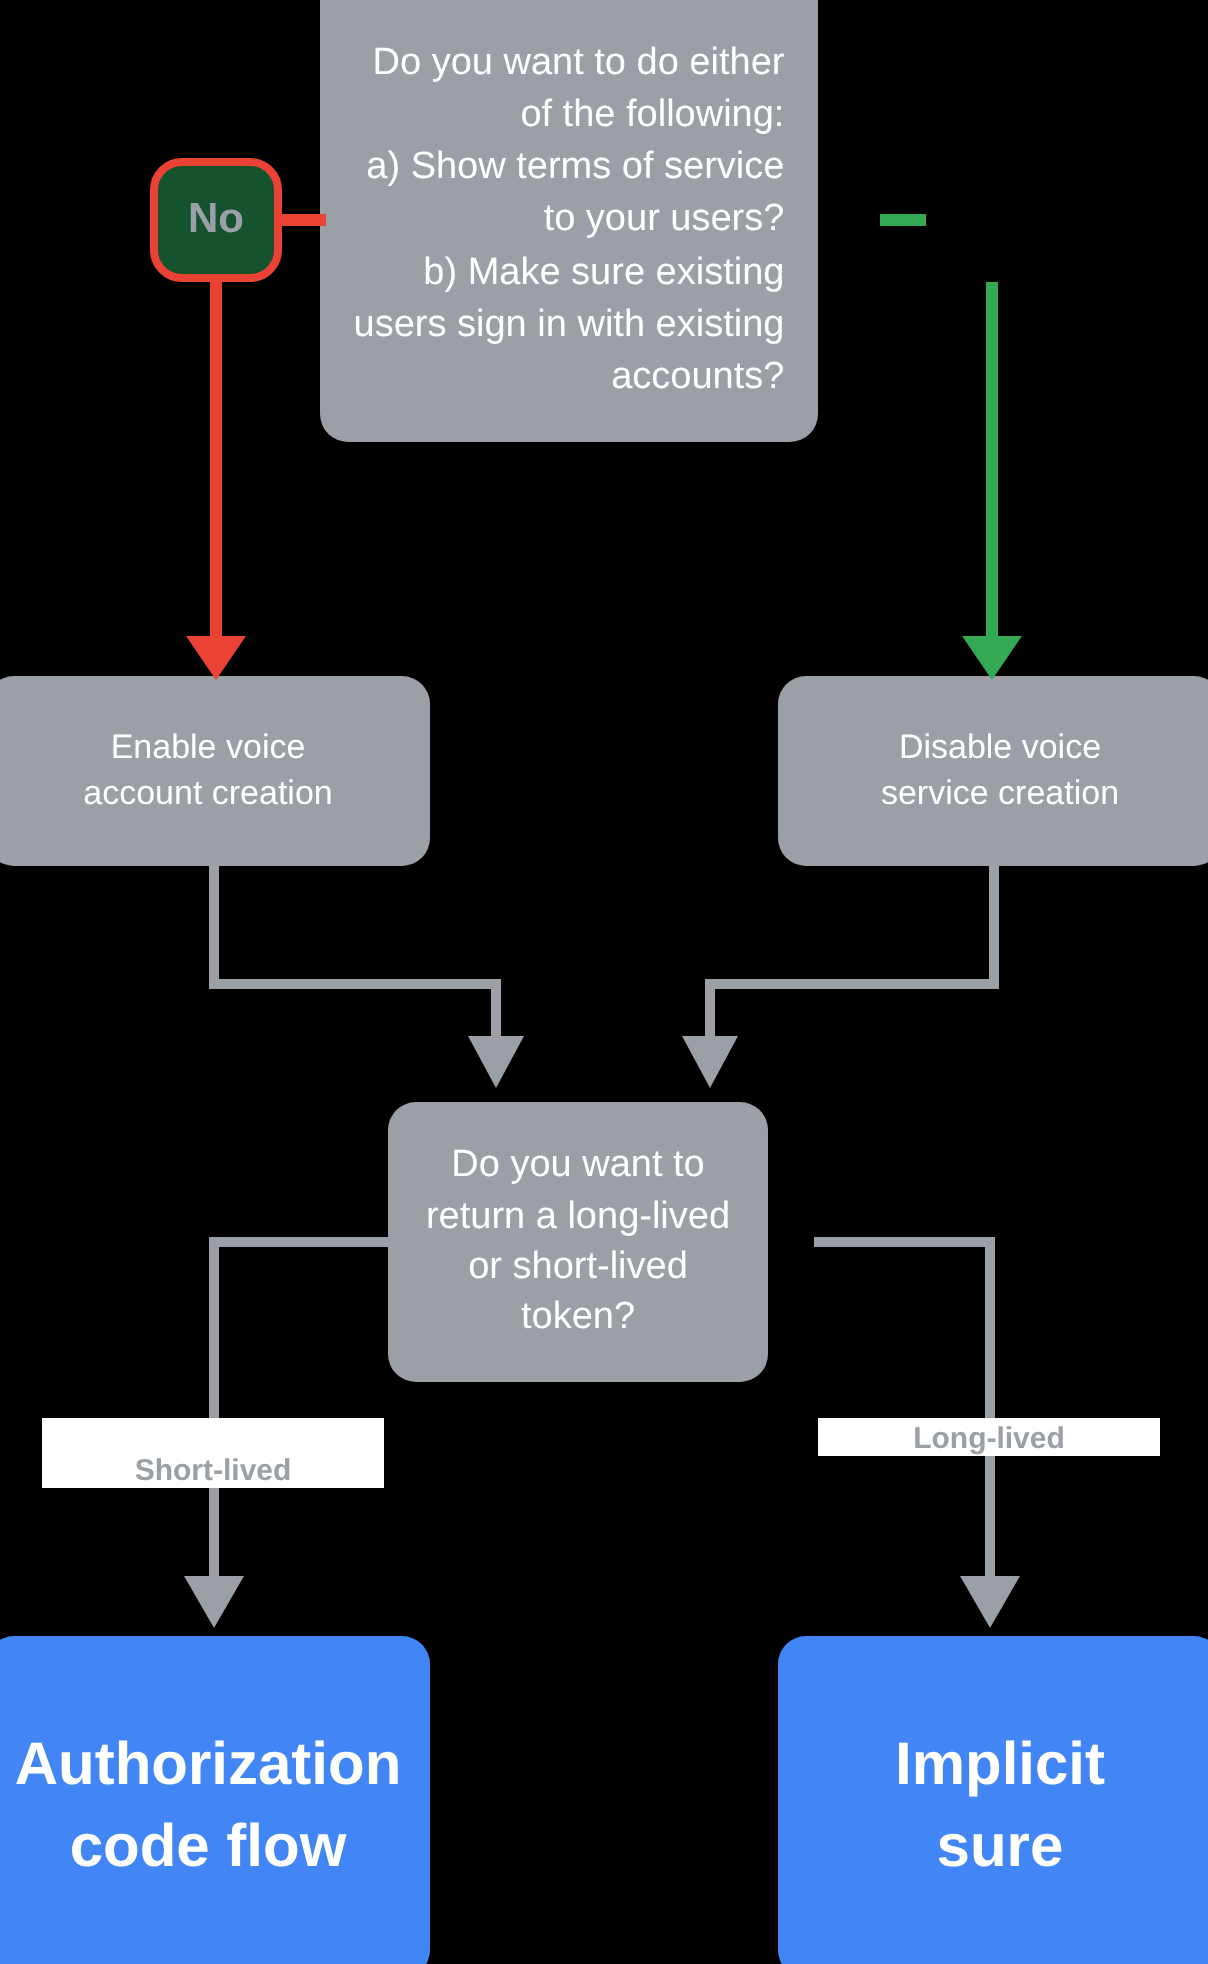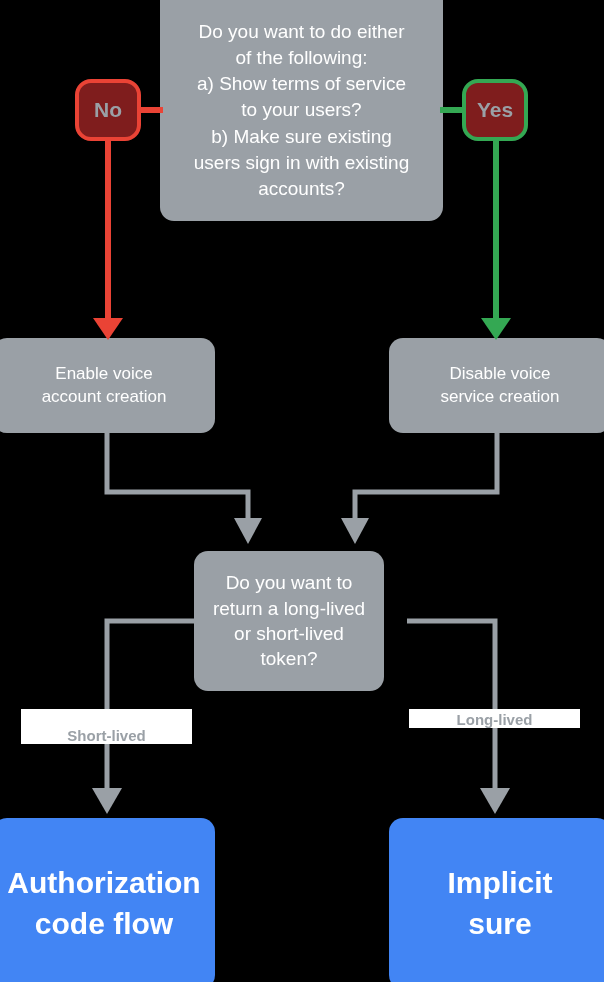--- a/index.html
+++ b/index.html
@@ -39,38 +39,39 @@
   .node-text {
     display: block;
     white-space: pre-line;
     line-height: 1.30;
   }
 
   
   #box-top {
     left: 160px;
     top: 0px;
-    width: 283px;
+    width: 249px;
     height: 221px;
     border-radius: 0 0 14px 14px;
     padding: 0 14px;
+    text-align: right;
   }
   #box-top .node-text {
     font-size: 19px;
     line-height: 1.38;
   }
 
   
   .pill {
     position: absolute;
     box-sizing: border-box;
     width: 66px;
     height: 62px;
     border-radius: 16px;
-    background: #7f1d1d;
+    background: #14532d;
     display: flex;
     align-items: center;
     justify-content: center;
     font-size: 21px;
     font-weight: bold;
     color: #9aa0a6;
     z-index: 5;
   }
   #pill-no {
     left: 75px;
@@ -211,23 +212,20 @@
 to your users?
 b) Make sure existing
 users sign in with existing
 accounts?</span>
   </div>
 
   <div class="pill" id="pill-no">
     <span>No</span>
   </div>
 
-  <div class="pill" id="pill-yes">
-    <span>Yes</span>
-  </div>
 
   <div class="node node-gray" id="box-enable">
     <span class="node-text">Enable voice
 account creation</span>
   </div>
 
   <div class="node node-gray" id="box-disable">
     <span class="node-text">Disable voice
 service creation</span>
   </div>

